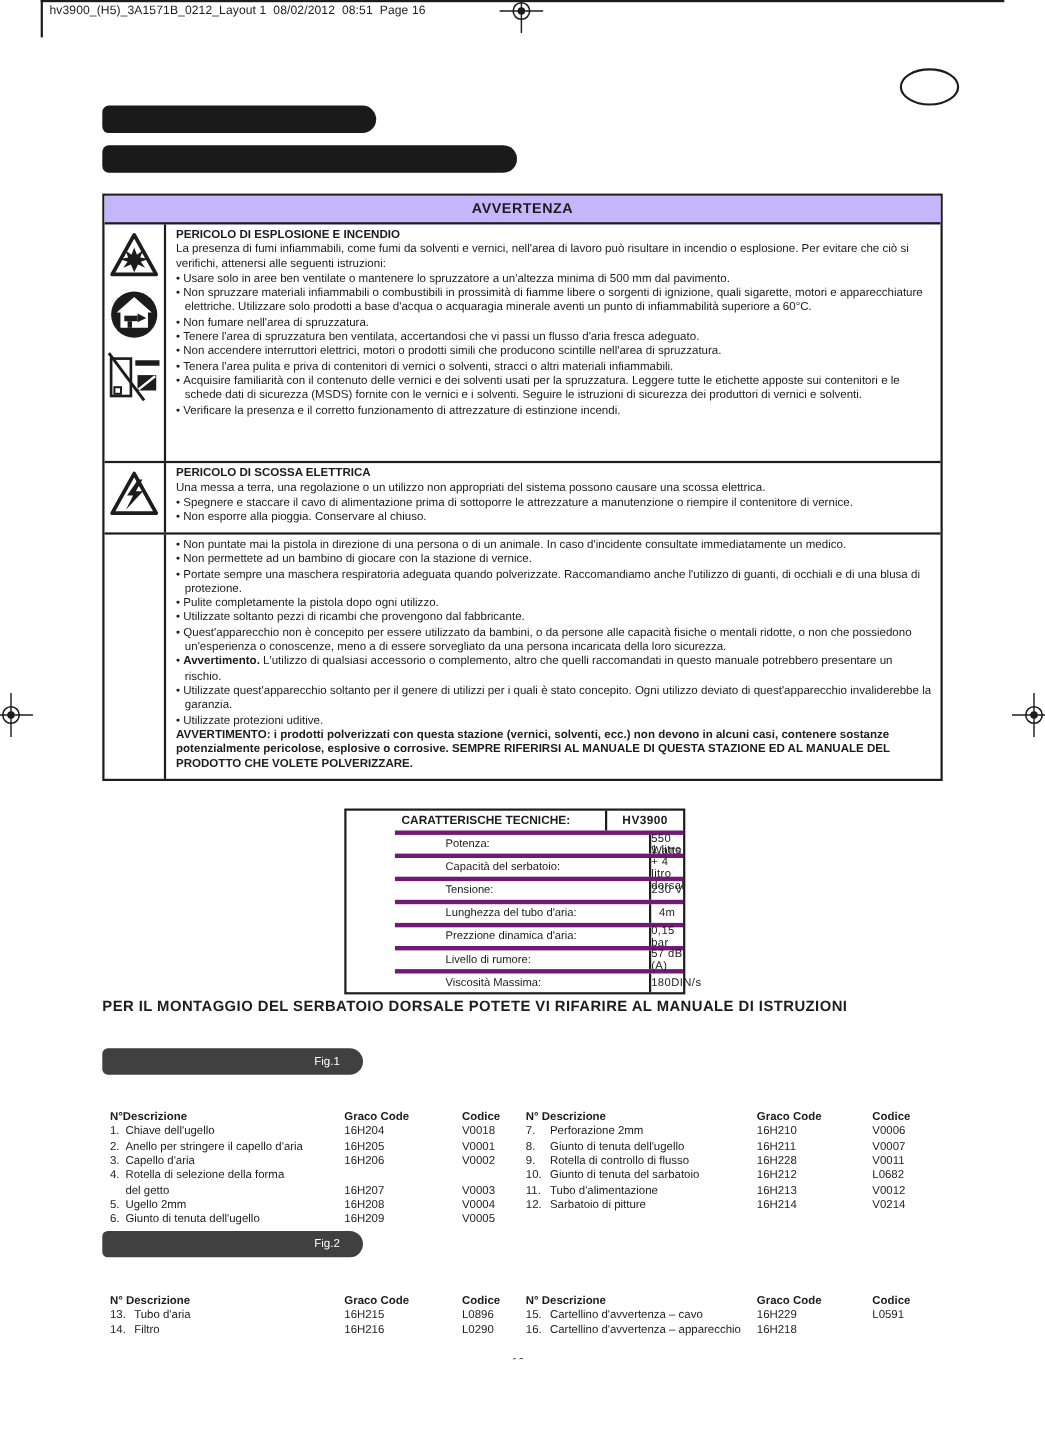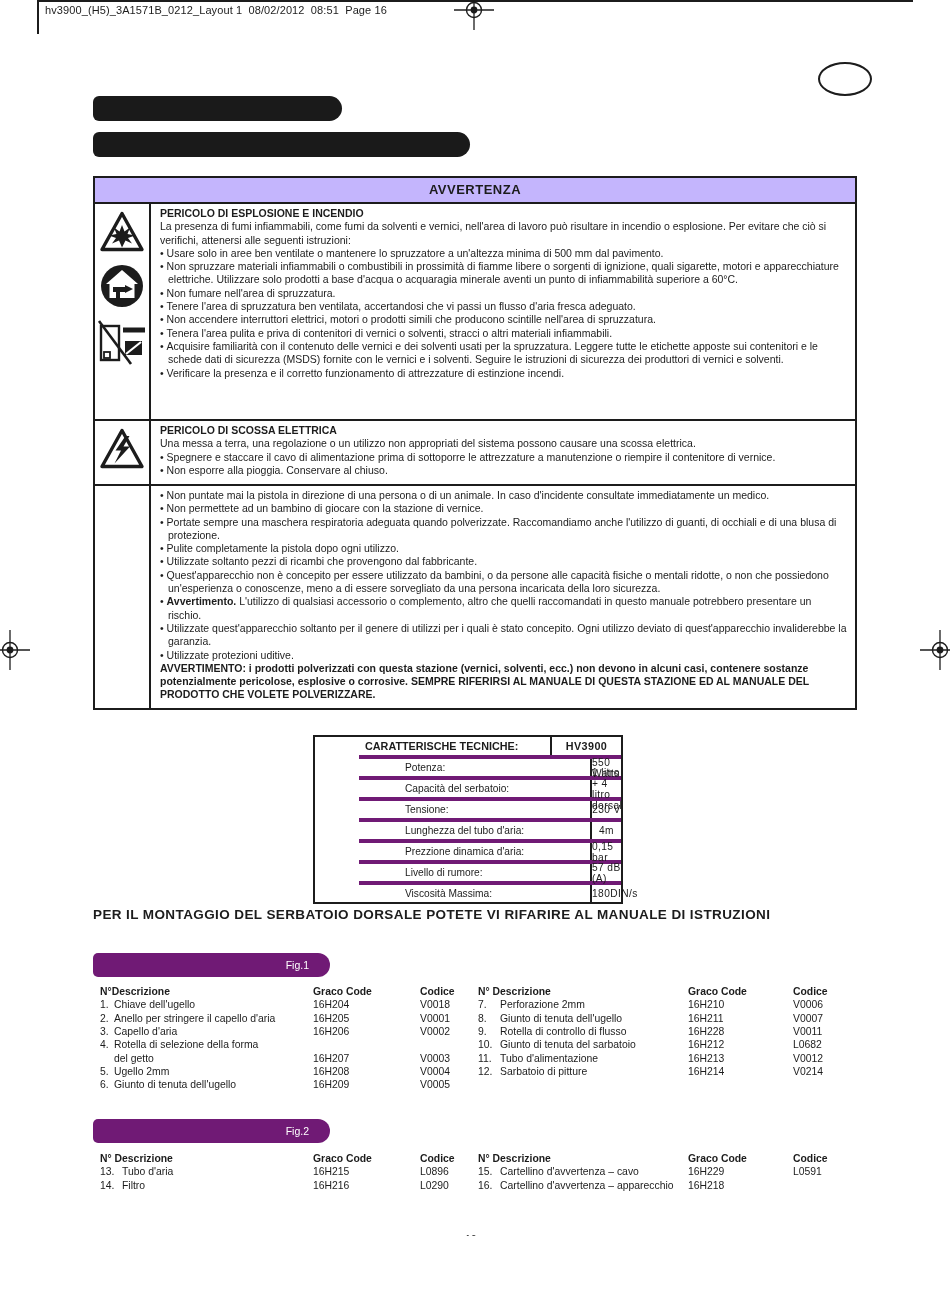--- a/index.html
+++ b/index.html
@@ -42,27 +42,27 @@
   .tech-row{display:flex;align-items:stretch;height:17px;margin-left:44px;}
   .tech-row + .tech-row{border-top:4px solid #701a75;padding-left:40px;}
   .tech-row.head{height:18px;font-weight:bold;font-size:10.8px;}
   .tech-label{flex:0 0 193px;border-right:2px solid #1c1c1c;box-sizing:border-box;
               padding-left:6px;display:flex;align-items:center;}
   .tech-value{flex:1;display:flex;align-items:center;justify-content:center;letter-spacing:.4px;}
 
   .note-bold{left:93px;top:907px;font-size:13.5px;font-weight:bold;letter-spacing:.4px;}
 
   
-  .figbar{height:24px;background:#701a75;border-radius:5px 12px 12px 5px;color:#fff;
+  .figbar{height:24px;background:#404040;border-radius:5px 12px 12px 5px;color:#fff;
           font-size:10.5px;line-height:24px;text-align:right;padding-right:21px;box-sizing:border-box;}
   .figbar1{left:93px;top:953px;width:237px;}
   .figbar2{left:93px;top:1119px;width:237px;}
 
   
-  .parts{font-size:10.4px;line-height:13.35px;white-space:nowrap;display:grid;}
+  .parts{font-size:10.4px;line-height:13.35px;white-space:nowrap;display:grid;margin-top:24px;}
   .grid-f1l{left:100px;top:985px;grid-template-columns:14px 199px 107px 58px;}
   .grid-f1r{left:478px;top:985px;grid-template-columns:22px 188px 105px 64px;}
   .grid-f2l{left:100px;top:1152px;grid-template-columns:22px 191px 107px 58px;}
   .grid-f2r{left:478px;top:1152px;grid-template-columns:22px 188px 105px 64px;}
   .phead{font-weight:bold;}
   .span2{grid-column:1/3;}
   .page-number{left:465px;top:1233px;font-size:10.5px;}
   svg{display:block;}
 </style>
 </head>

